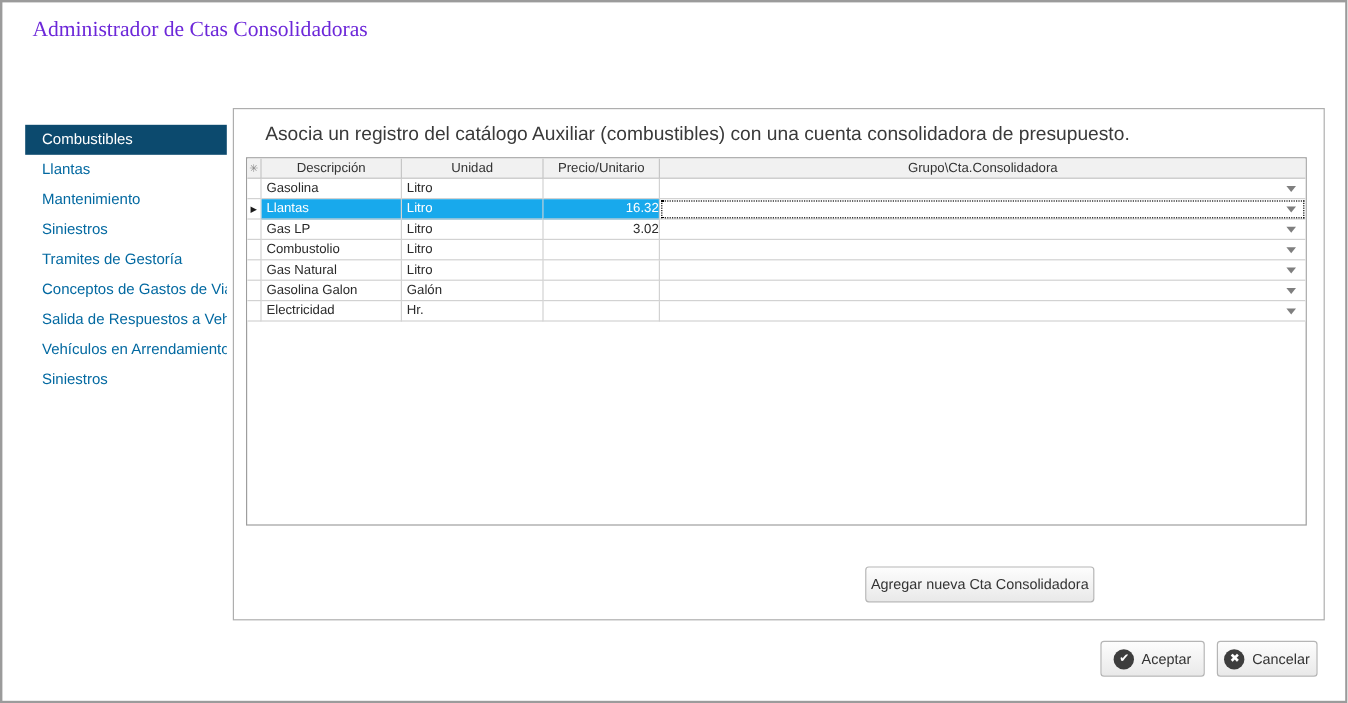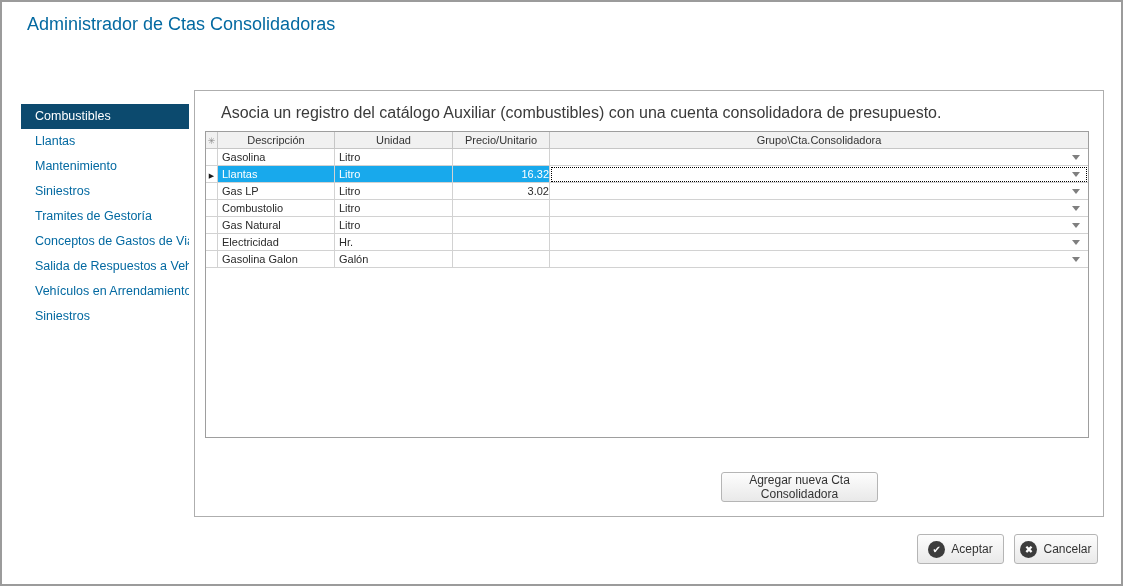--- a/index.html
+++ b/index.html
@@ -3,21 +3,21 @@
 <meta charset="utf-8">
 <style>
   * { margin: 0; padding: 0; box-sizing: border-box; }
   html, body { background: #fff; font-family: "Liberation Sans", sans-serif; }
   .window {
     position: relative; width: 1123px; height: 586px;
     background: #fff; border: 2px solid #9b9b9b; overflow: hidden;
   }
   .title {
     position: absolute; left: 25px; top: 12px;
-    font-size: 18px; color: #0369a1; font-weight: normal;
+    font-size: 18px; color: #6d28d9; font-weight: normal; font-family: Liberation Serif, serif;
   }
   .subtitle {
     position: absolute; left: 25px; top: 52px;
     font-size: 12.5px; font-weight: bold; color: #000; line-height: 14px;
   }
   .subtitle span { display: block; }
 
   
   .sidebar { position: absolute; left: 19px; top: 102px; width: 168px; }
   .side-item {
@@ -71,21 +71,21 @@
     border-top: 5px solid #7f7f7f;
   }
 
   
   .btn {
     font-family: "Liberation Sans", sans-serif;
     background: linear-gradient(#fdfdfd, #e9e9e9);
     border: 1px solid #b5b5b5; border-radius: 3px;
     font-size: 12px; color: #333; cursor: default;
   }
-  .add-btn { position: absolute; left: 526px; top: 381px; width: 157px; height: 30px; }
+  .add-btn { position: absolute; left: 526px; top: 381px; width: 191px; height: 30px; }
   .footer-btn {
     position: absolute; top: 532px; height: 30px;
     display: flex; align-items: center; justify-content: center; gap: 6px;
   }
   #accept-btn { left: 915px; width: 87px; }
   #cancel-btn { left: 1012px; width: 84px; }
   .circle-icon {
     display: inline-flex; width: 17px; height: 17px; border-radius: 50%;
     background: #3d3d3d; color: #fff; font-size: 10px;
     align-items: center; justify-content: center; flex: 0 0 17px;
@@ -173,33 +173,33 @@
     <div class="cell c-unit">Litro</div>
     <div class="cell c-price"></div>
     <div class="cell c-grupo" style="border-right:none;">
       <span></span>
       <span class="dd-arrow"></span>
     </div>
   </div>
 
   <div class="grid-row">
     <div class="cell c-sel"><span class="row-arrow"></span></div>
+    <div class="cell c-desc">Gasolina Galon</div>
+    <div class="cell c-unit">Galón</div>
+    <div class="cell c-price"></div>
+    <div class="cell c-grupo" style="border-right:none;">
+      <span></span>
+      <span class="dd-arrow"></span>
+    </div>
+  </div>
+
+  <div class="grid-row">
+    <div class="cell c-sel"><span class="row-arrow"></span></div>
     <div class="cell c-desc">Electricidad</div>
     <div class="cell c-unit">Hr.</div>
-    <div class="cell c-price"></div>
-    <div class="cell c-grupo" style="border-right:none;">
-      <span></span>
-      <span class="dd-arrow"></span>
-    </div>
-  </div>
-
-  <div class="grid-row">
-    <div class="cell c-sel"><span class="row-arrow"></span></div>
-    <div class="cell c-desc">Gasolina Galon</div>
-    <div class="cell c-unit">Galón</div>
     <div class="cell c-price"></div>
     <div class="cell c-grupo" style="border-right:none;">
       <span></span>
       <span class="dd-arrow"></span>
     </div>
   </div>
 </div>
     </div>
 
     <button class="btn add-btn">Agregar nueva Cta Consolidadora</button>

